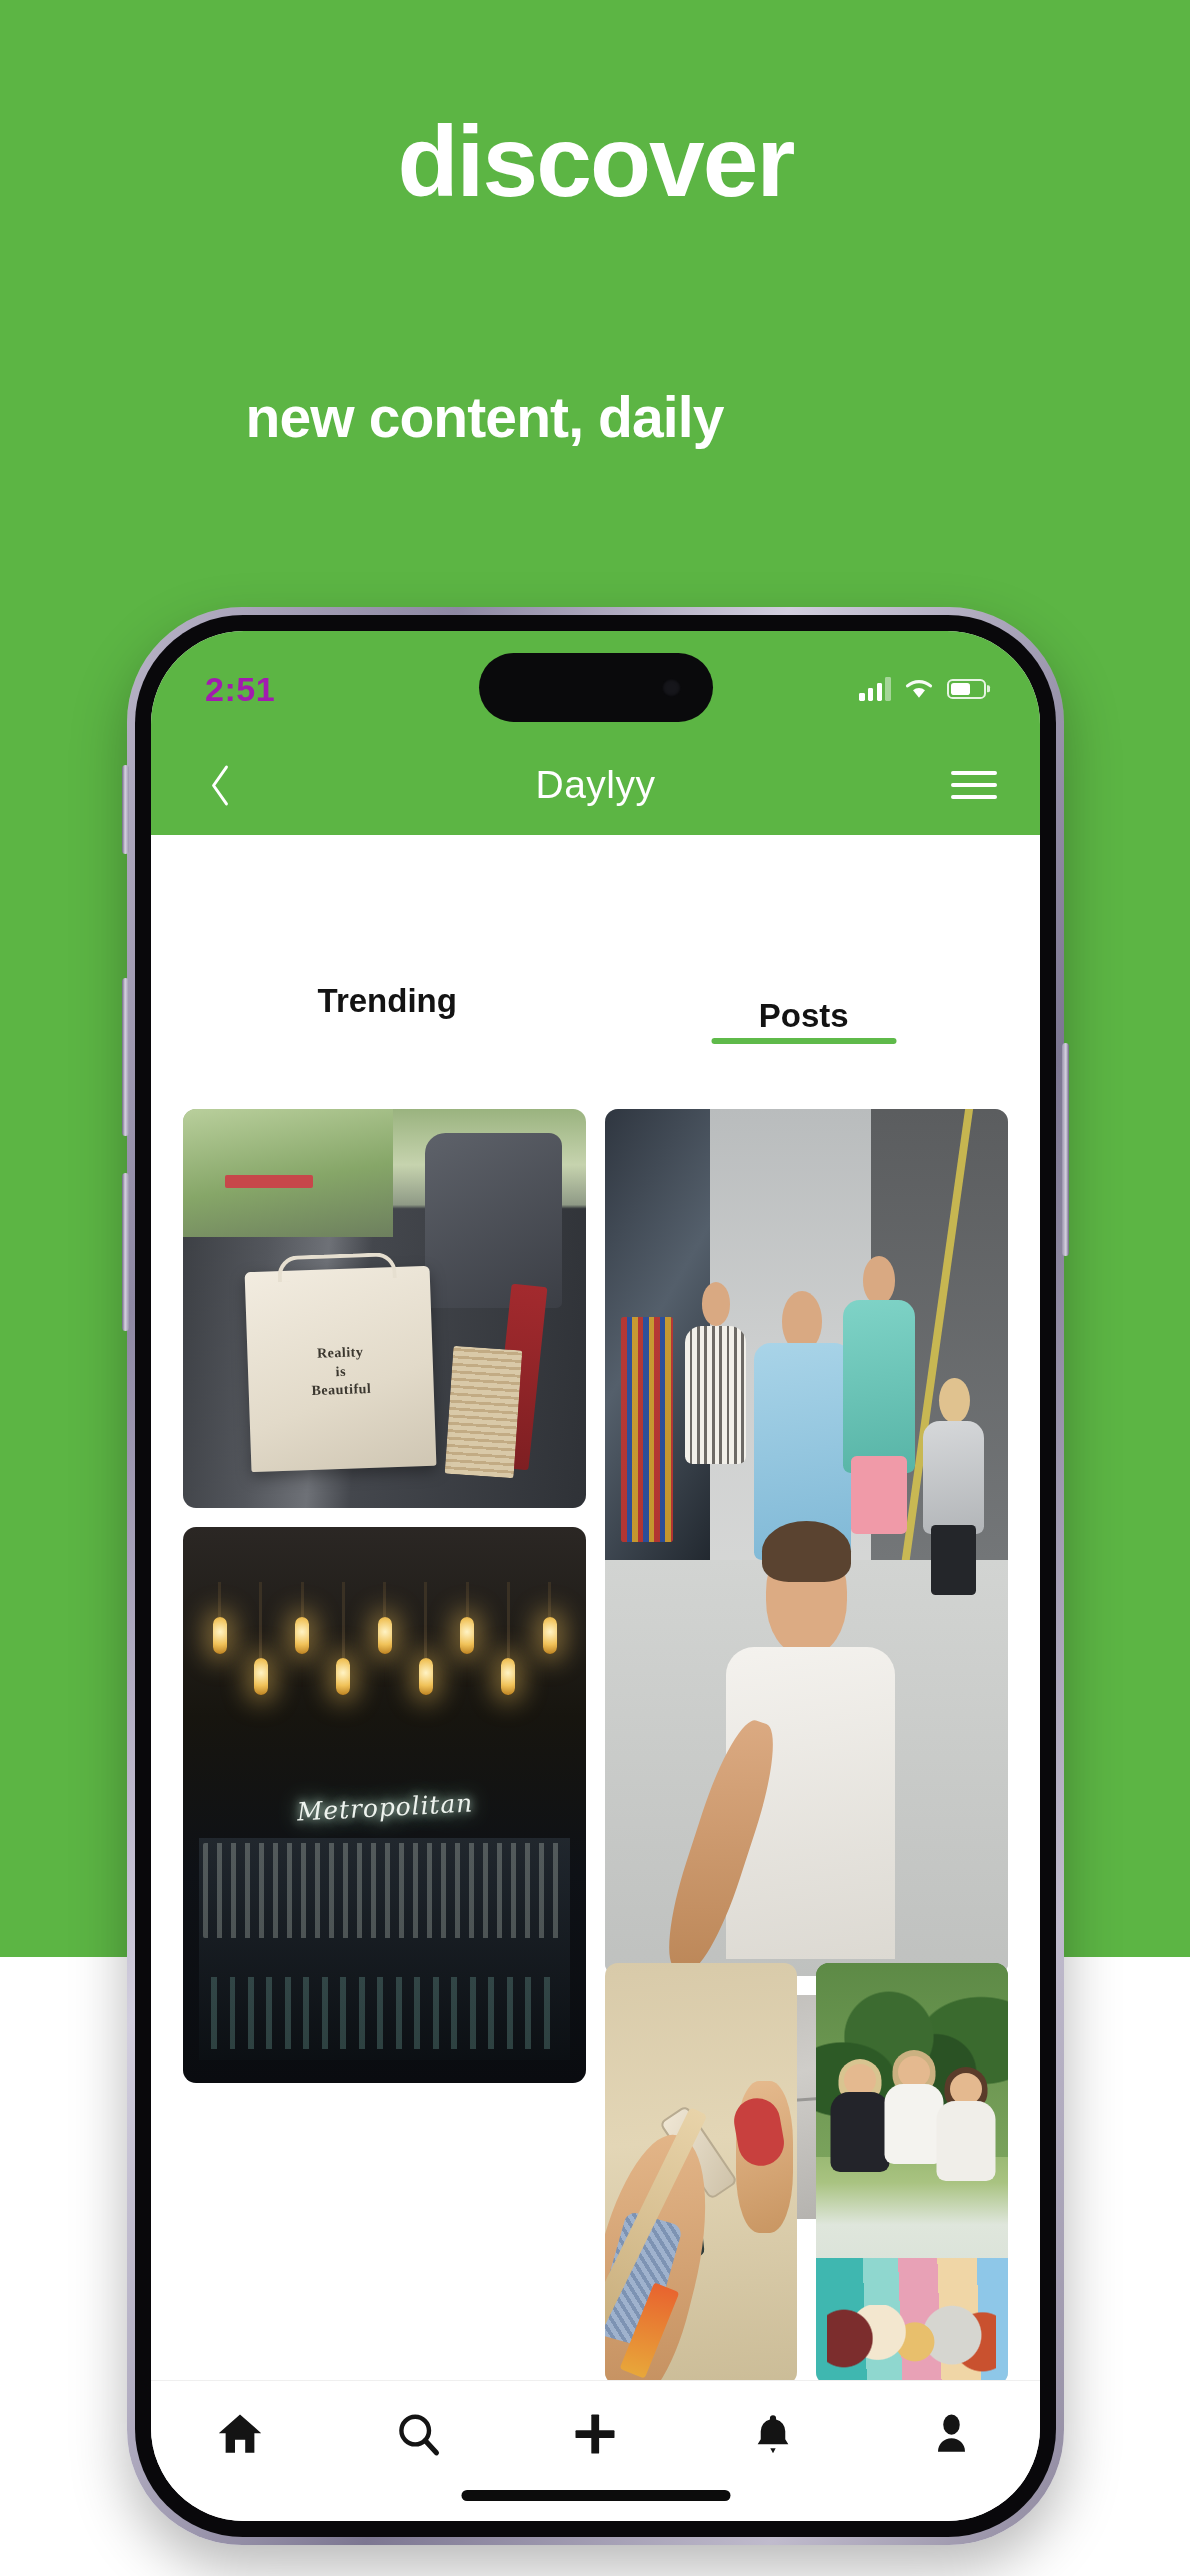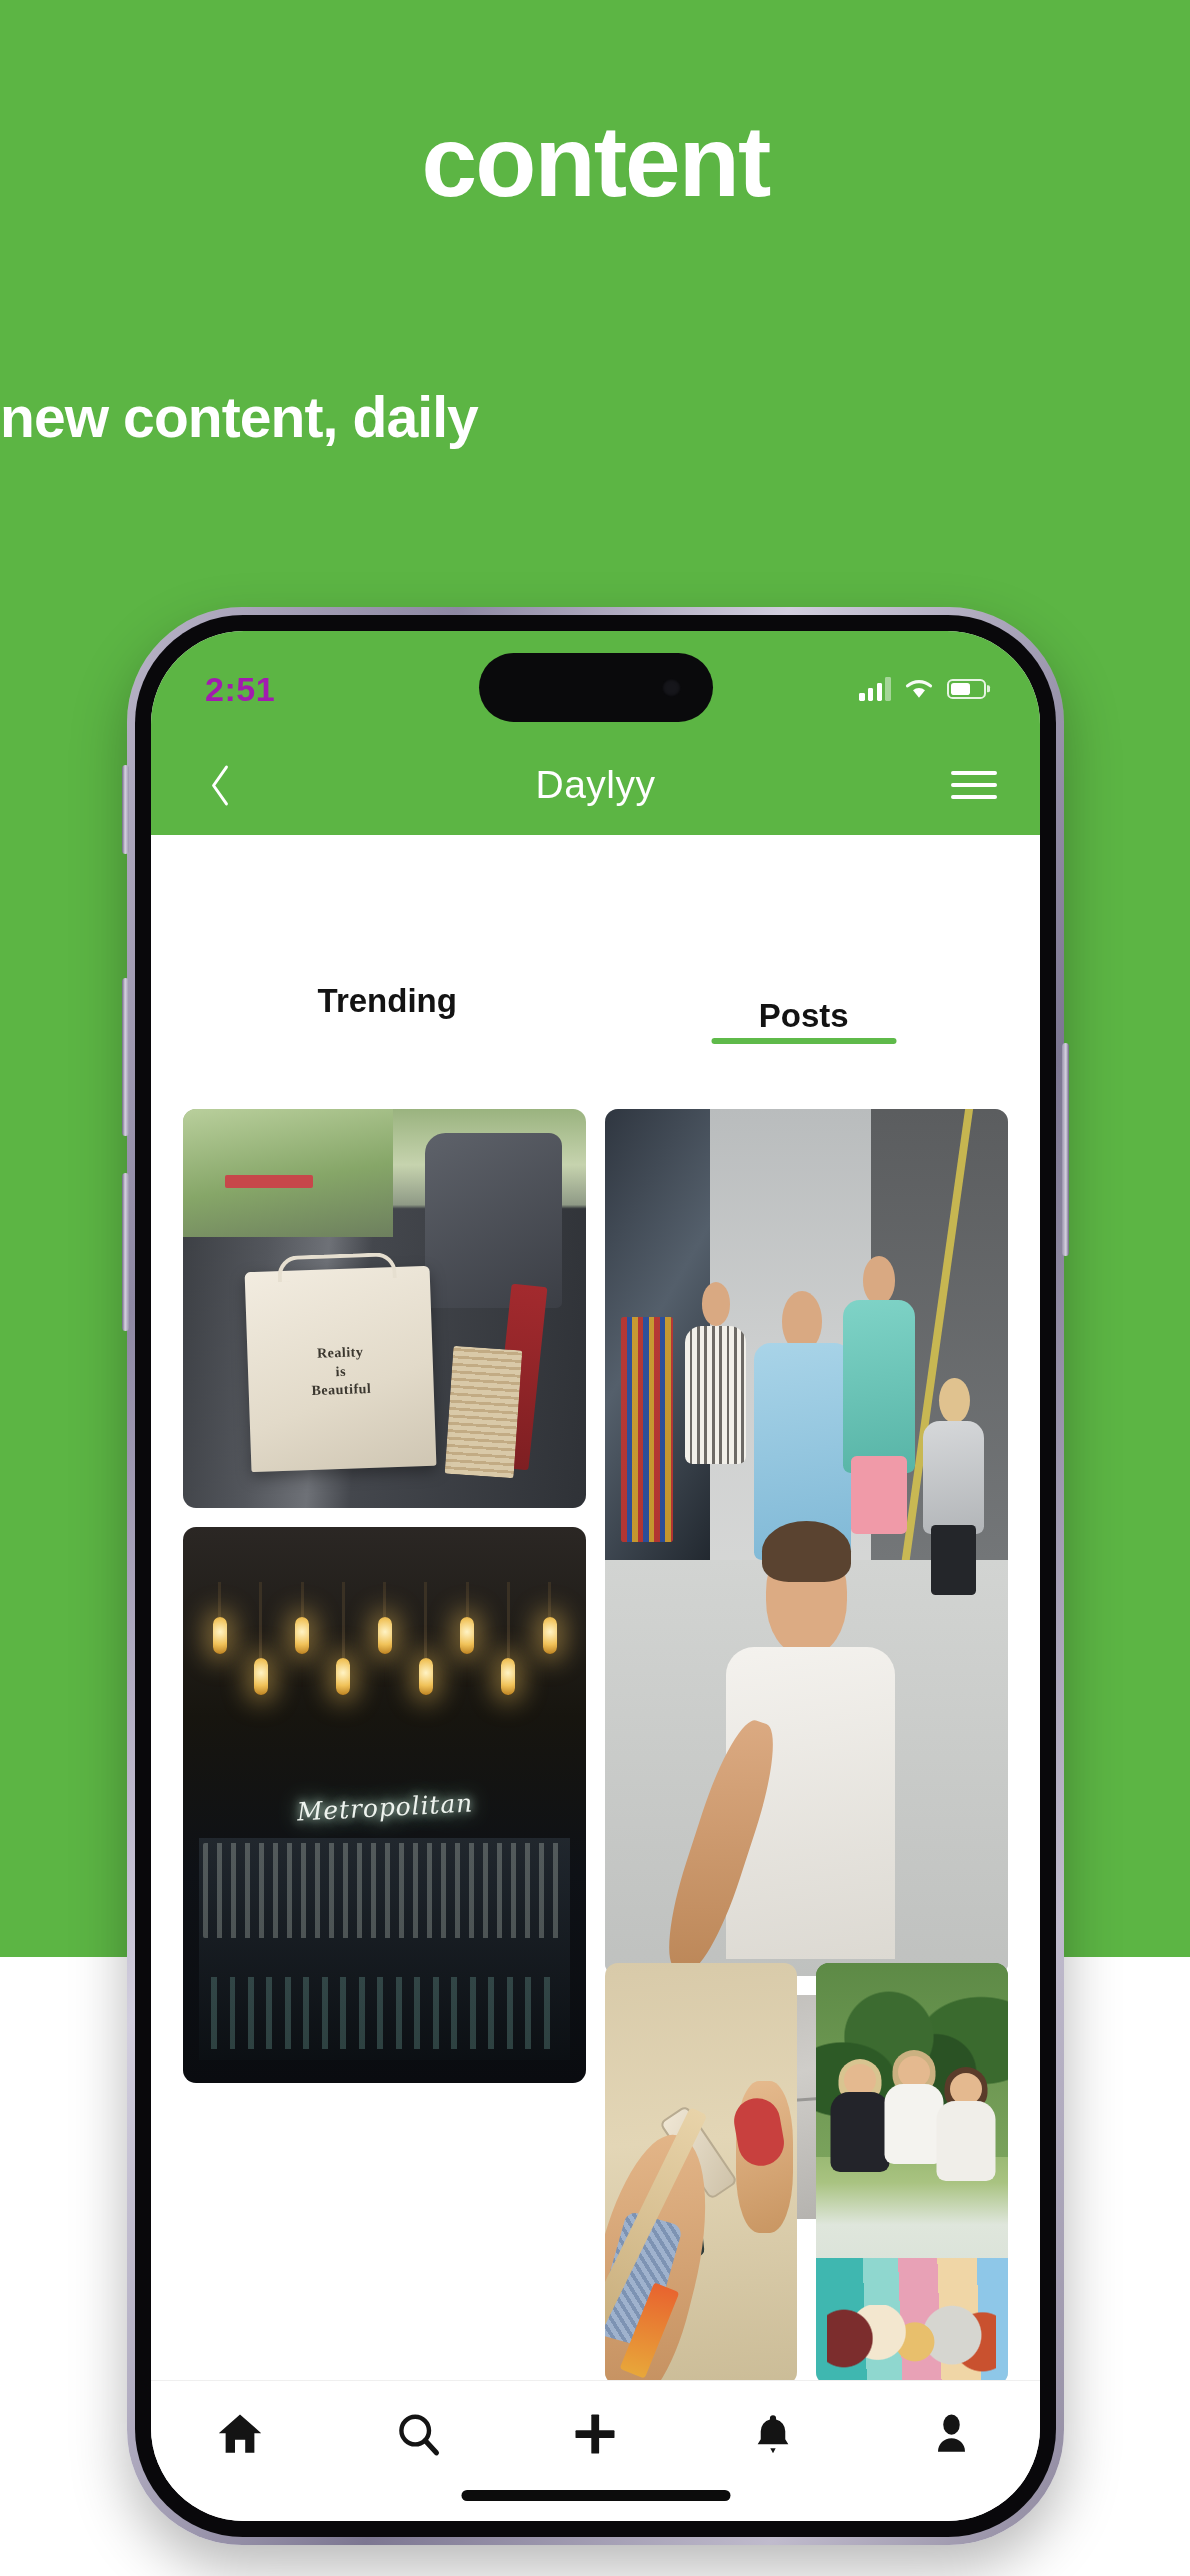--- a/index.html
+++ b/index.html
@@ -28,21 +28,21 @@
   }
 
   #headline{
     position:absolute; top:111px; left:0; width:1191px;
     text-align:center; z-index:3;
     color:#ffffff; font-size:100px; font-weight:bold;
     letter-spacing:-1.9px; line-height:1;
   }
   #subheadline{
     position:absolute; top:389px; left:0; width:969px;
-    z-index:3;
+    text-align:center; z-index:3;
     color:#ffffff; font-size:57px; font-weight:bold;
     letter-spacing:-0.9px; line-height:1;
   }
 
   
   #phone{
     position:absolute;
     left:127px; top:607px;
     width:937px; height:1938px;
     z-index:5;
@@ -393,21 +393,21 @@
     position:absolute; left:50%; transform:translateX(-50%); bottom:20.4px;
     width:269px; height:10.2px; border-radius:6.5px; background:#0c0c0c; z-index:5;
   }
 </style>
 </head>
 <body>
 
 <div id="hero-bg"></div>
 <div id="hero-curve"></div>
 
-<div id="headline">content</div>
+<div id="headline">discover</div>
 <div id="subheadline">new content, daily</div>
 
 <div id="phone">
   <div id="phone-frame"></div>
 
   <div class="side-btn" id="btn-action"></div>
   <div class="side-btn" id="btn-vol-up"></div>
   <div class="side-btn" id="btn-vol-dn"></div>
   <div id="btn-power"></div>
 

